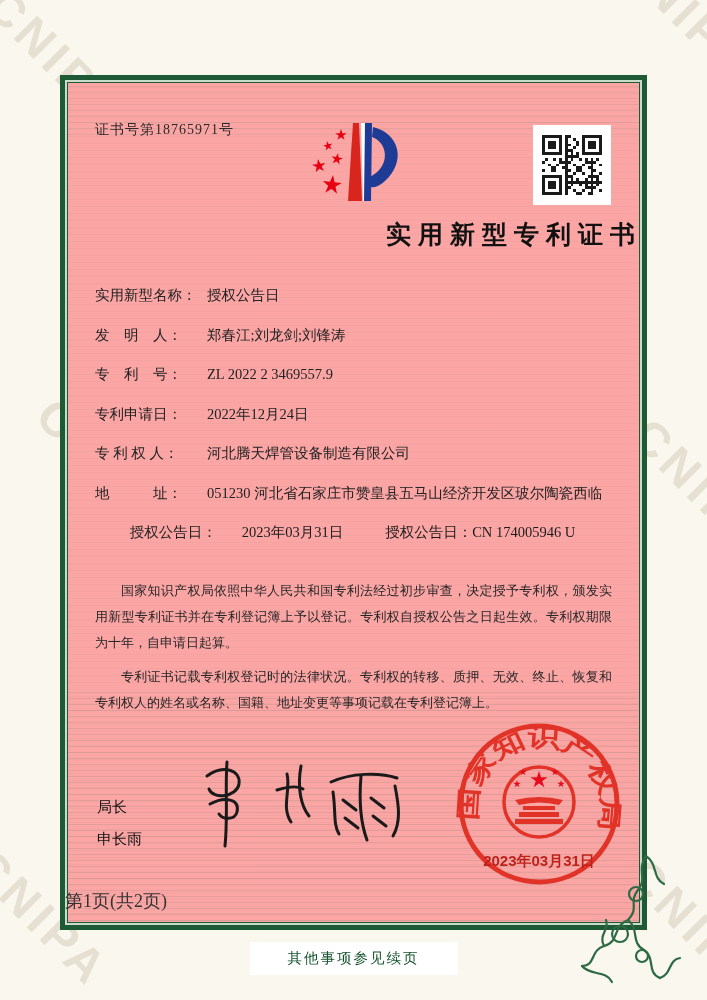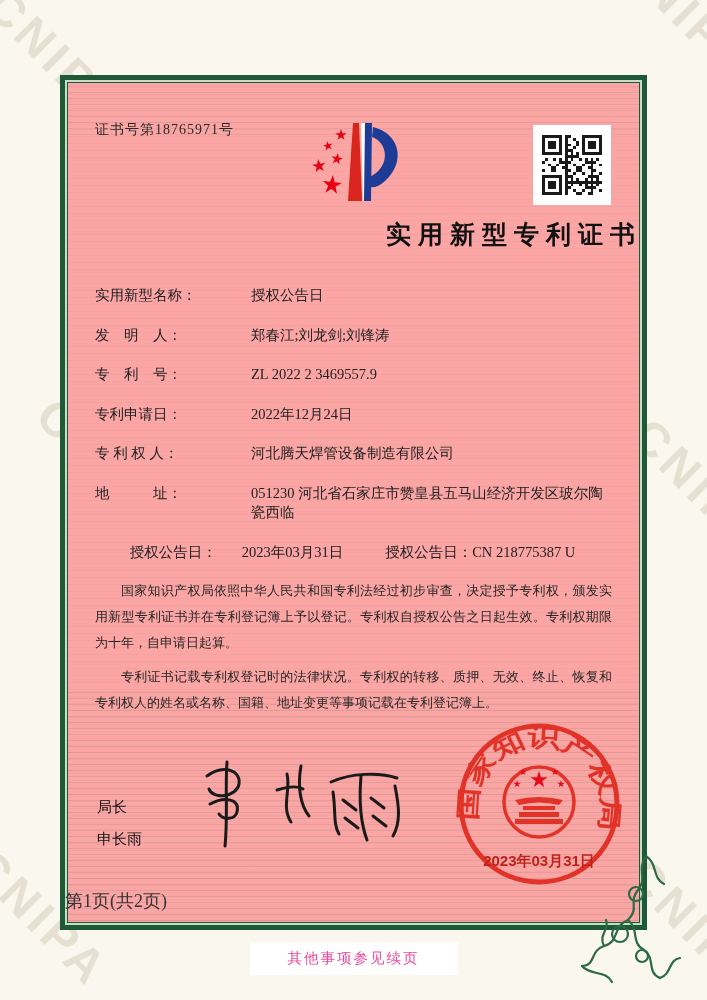--- a/index.html
+++ b/index.html
@@ -27,40 +27,40 @@
   .cert-no{position:absolute;left:30px;top:41px;font-size:14px;letter-spacing:1px;color:#2a2a2a;}
   .logo{position:absolute;left:220px;top:33px;width:128px;height:98px;}
   .qr-box{position:absolute;left:468px;top:45px;width:78px;height:80px;background:#fff;
           display:flex;align-items:center;justify-content:center;}
   .qr-box svg{width:60px;height:60px;}
   .title{position:absolute;left:0;top:138px;width:100%;text-align:right;
          font-family:"Liberation Sans",sans-serif;font-weight:700;font-size:25px;
          letter-spacing:7px;color:#111;}
   
   .fields{position:absolute;left:30px;top:206px;width:515px;font-size:14.5px;line-height:1.35;}
-  .frow{display:flex;margin-bottom:20px;gap:44px;}
+  .frow{display:flex;margin-bottom:20px;}
   .flabel{flex:0 0 112px;white-space:nowrap;color:#222;}
   .fvalue{flex:1;color:#222;}
   .grant-row{display:flex;margin-top:2px;justify-content:center;}
   .grant-row .pair{display:flex;}
   .grant-row .pair.second{margin-left:42px;}
   
   .legal{position:absolute;left:30px;top:498px;width:517px;font-size:13px;line-height:2.0;
          text-align:justify;color:#262626;}
   .legal p{margin:0 0 8px 0;text-indent:2em;}
   
   .sig-block{position:absolute;left:32px;top:712px;font-size:15px;line-height:2.1;color:#111;}
   .sig-svg{position:absolute;left:118px;top:672px;}
   
   .seal{position:absolute;left:388px;top:640px;width:172px;height:172px;}
   
   .page-note{position:absolute;left:0;bottom:12px;width:100%;
              font-size:18px;color:#333;}
   .cont-note{position:absolute;left:50%;top:942px;transform:translateX(-50%);
-             background:#fff;padding:7px 38px;font-size:14.5px;letter-spacing:2px;color:#ec4899;}
+             background:#fff;padding:7px 38px;font-size:14.5px;letter-spacing:2px;color:#14532d;}
   .ornament{position:absolute;left:576px;top:848px;pointer-events:none;}
 </style>
 </head>
 <body>
 
 <div class="page">
 
   <span class="wm wm1">CNIPA</span>
   <span class="wm wm2">CNIPA</span>
   <span class="wm wm3">CNIPA</span>
@@ -257,21 +257,21 @@
         <span class="flabel">地　　　址：</span>
         <span class="fvalue">051230 河北省石家庄市赞皇县五马山经济开发区玻尔陶瓷西临</span>
       </div>
       <div class="grant-row">
         <span class="pair">
           <span class="flabel">授权公告日：</span>
           <span>2023年03月31日</span>
         </span>
         <span class="pair second">
           <span>授权公告日：</span>
-          <span>CN 218775387 U</span>
+          <span>CN 174005946 U</span>
         </span>
       </div>
     </div>
 
     <div class="legal">
       <p>国家知识产权局依照中华人民共和国专利法经过初步审查，决定授予专利权，颁发实用新型专利证书并在专利登记簿上予以登记。专利权自授权公告之日起生效。专利权期限为十年，自申请日起算。</p>
       <p>专利证书记载专利权登记时的法律状况。专利权的转移、质押、无效、终止、恢复和专利权人的姓名或名称、国籍、地址变更等事项记载在专利登记簿上。</p>
     </div>
 
     <div class="sig-block">

